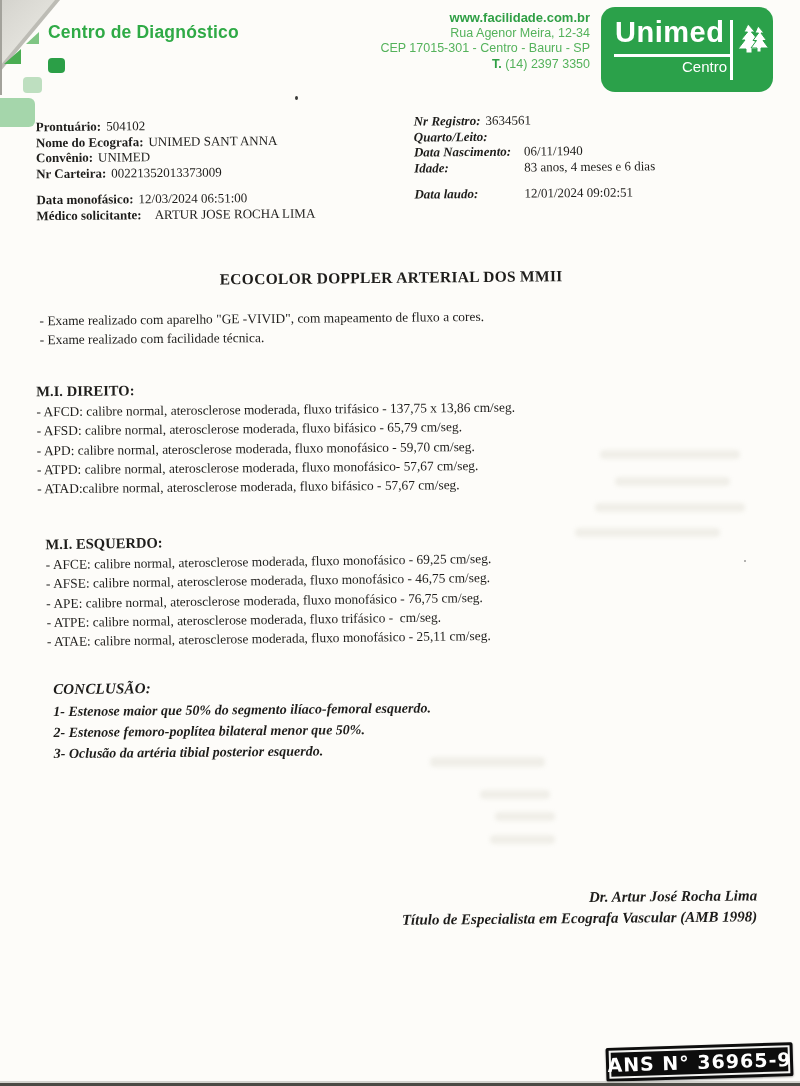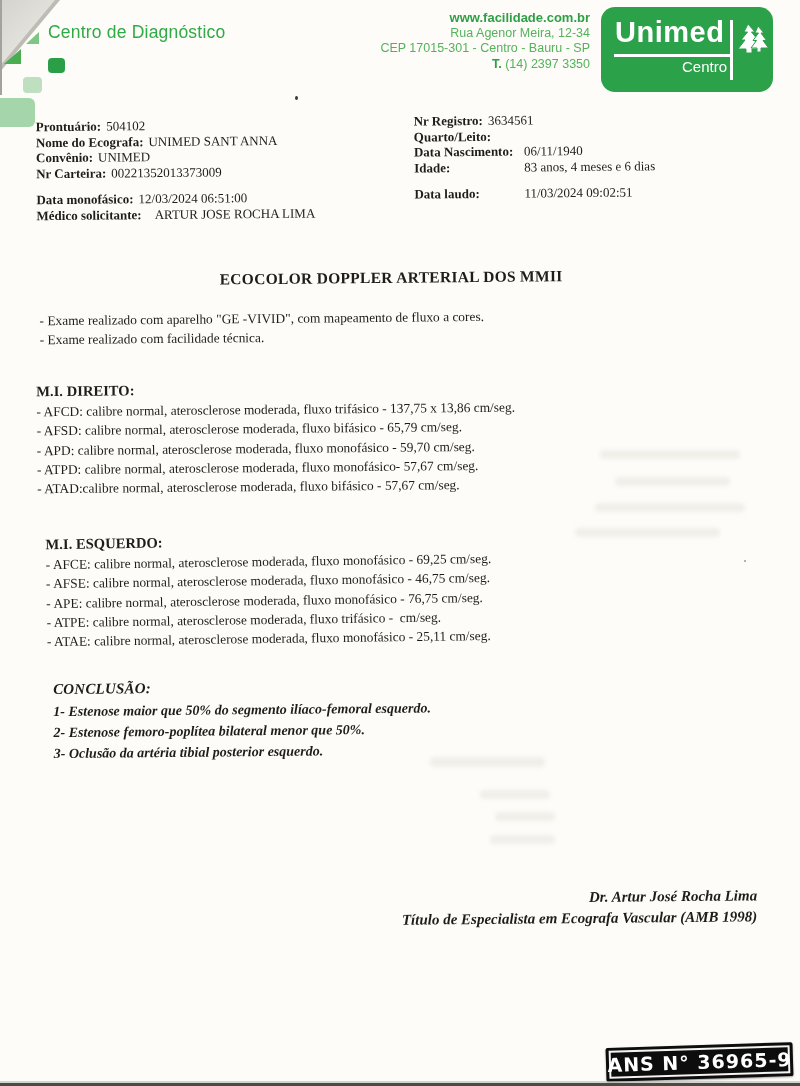--- a/index.html
+++ b/index.html
@@ -25,21 +25,21 @@
   .deco-tri-sm{left:26px;top:32px;width:13px;height:12px;background:#7fc583;
     clip-path:polygon(100% 0,100% 100%,0 100%);}
   .deco-tri-lg{left:4px;top:49px;width:17px;height:15px;background:#4aad52;
     clip-path:polygon(100% 0,100% 100%,0 100%);}
   .deco-sq-dark{left:48px;top:58px;width:17px;height:15px;background:#2b9f47;border-radius:4px;}
   .deco-sq-light{left:23px;top:77px;width:19px;height:16px;background:#bedfc0;border-radius:4px;}
   .deco-sq-pale{left:-9px;top:98px;width:44px;height:29px;background:#95cf9e;border-radius:6px;opacity:.85;}
 
   .center-name{position:absolute;left:48px;top:22px;
     font-family:"Liberation Sans","DejaVu Sans",sans-serif;
-    font-weight:normal;font-size:17.5px;color:#2faa46;letter-spacing:.2px;}
+    font-weight:bold;font-size:17.5px;color:#2faa46;letter-spacing:.2px;}
 
   .contact{position:absolute;right:210px;top:10px;text-align:right;
     font-family:"Liberation Sans","DejaVu Sans",sans-serif;color:#54b25b;
     font-size:12.5px;line-height:15.5px;}
   .contact .site{font-weight:bold;color:#2f9f45;font-size:13px;}
   .contact .phone b{color:#2f9f45;}
 
   .logo{position:absolute;left:601px;top:7px;width:172px;height:85px;
     background:#2ba14a;border-radius:14px;
     font-family:"Liberation Sans","DejaVu Sans",sans-serif;color:#fff;}
@@ -56,21 +56,21 @@
     transform:rotate(-0.55deg);transform-origin:60px 160px;}
 
   .info-col{position:absolute;font-size:13px;line-height:15.6px;}
   .info-col .lbl{font-weight:bold;margin-right:5px;}
   .col-left{left:36px;top:119px;}
   .col-left-dates{left:36px;top:192px;}
   .col-left-dates .row-medico .val{margin-left:8px;}
   .col-right{left:414px;top:117px;}
   .col-right-dates{left:414px;top:190px;}
   .info-row{white-space:nowrap;display:flex;}
-  .col-right .info-row .lbl,.col-right-dates .info-row .lbl{min-width:110px;margin-right:0;}
+  .col-right .info-row .lbl,.col-right-dates .info-row .lbl{min-width:110px;margin-right:0;font-style:italic;}
   .col-right .info-row.inline .lbl{min-width:0;margin-right:5px;}
 
   .report-title{position:absolute;left:0;top:272px;width:780px;text-align:center;
     font-weight:bold;font-size:15.5px;letter-spacing:.3px;}
 
   .intro{position:absolute;left:38px;top:311px;font-size:13.4px;line-height:18.6px;}
 
   .section{position:absolute;font-size:13.4px;}
   .section-direito{left:34px;top:383px;}
   .section-esquerdo{left:42px;top:535px;transform:rotate(-0.25deg);}
@@ -176,21 +176,21 @@
         </div>
       <div class="info-row">
           <span class="lbl">Idade:</span>
           <span class="val">83 anos, 4 meses e 6 dias</span>
         </div>
     </div>
 
     <div class="info-col col-right-dates">
       <div class="info-row">
           <span class="lbl">Data laudo:</span>
-          <span class="val">11/03/2024 09:02:51</span>
+          <span class="val">12/01/2024 09:02:51</span>
         </div>
     </div>
 
     <div class="report-title">ECOCOLOR DOPPLER ARTERIAL DOS MMII</div>
 
     <div class="intro">
       <div class="rline">- Exame realizado com aparelho "GE -VIVID", com mapeamento de fluxo a cores.</div>
       <div class="rline">- Exame realizado com facilidade técnica.</div>
     </div>
 

